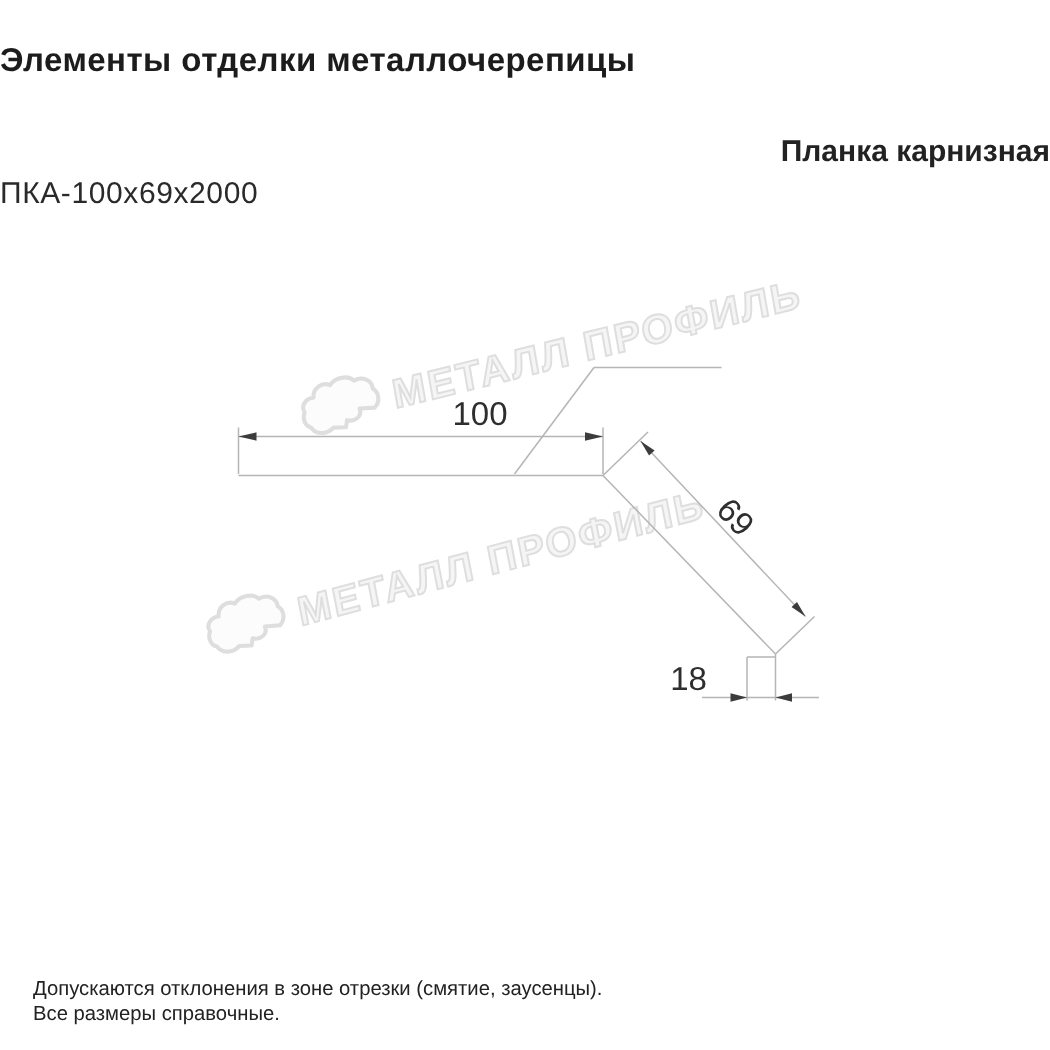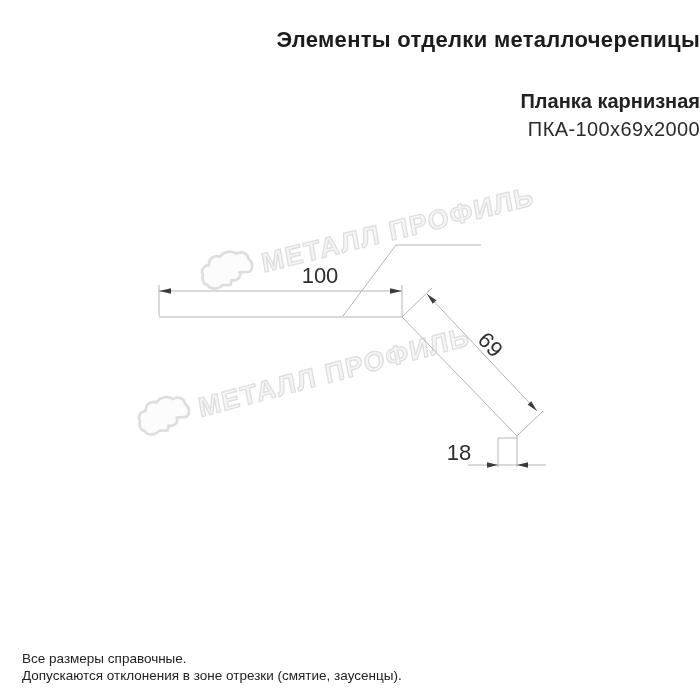--- a/index.html
+++ b/index.html
@@ -9,38 +9,38 @@
     width: 700px;
     height: 700px;
     background: #ffffff;
     overflow: hidden;
     font-family: "Liberation Sans", sans-serif;
     color: #1f1f1f;
   }
   .title {
     position: absolute;
     top: 27px; left: 0; width: 100%;
-    text-align: right;
+    text-align: left;
     font-size: 22px;
     font-weight: bold;
     letter-spacing: 0.3px;
     color: #1c1c1c;
   }
   .product-name {
     position: absolute;
     top: 90px; left: 0; width: 100%;
     text-align: right;
     font-size: 20px;
     font-weight: bold;
     color: #222;
   }
   .product-code {
     position: absolute;
     top: 118px; left: 0; width: 100%;
-    text-align: right;
+    text-align: left;
     font-size: 20px;
     font-weight: normal;
     letter-spacing: 0.4px;
     color: #2a2a2a;
   }
   .watermark {
     position: absolute;
     display: flex;
     align-items: center;
     gap: 7px;
@@ -139,17 +139,17 @@
       <polygon points="517,465 528,462.2 528,467.8"></polygon>
     </g>
   </svg>
 
   <div class="dim-label" style="left:280px; top:276px;margin-left:40px;">100</div>
   <div class="dim-label rot" style="left:490px; top:345px;">69</div>
   <div class="dim-label" style="left:459px; top:453px;">18</div>
 
 
   <div class="footer">
+    <div>Допускаются отклонения в зоне отрезки (смятие, заусенцы).</div>
     <div>Все размеры справочные.</div>
-    <div>Допускаются отклонения в зоне отрезки (смятие, заусенцы).</div>
   </div>
 
 </div>
 
 </body></html>

